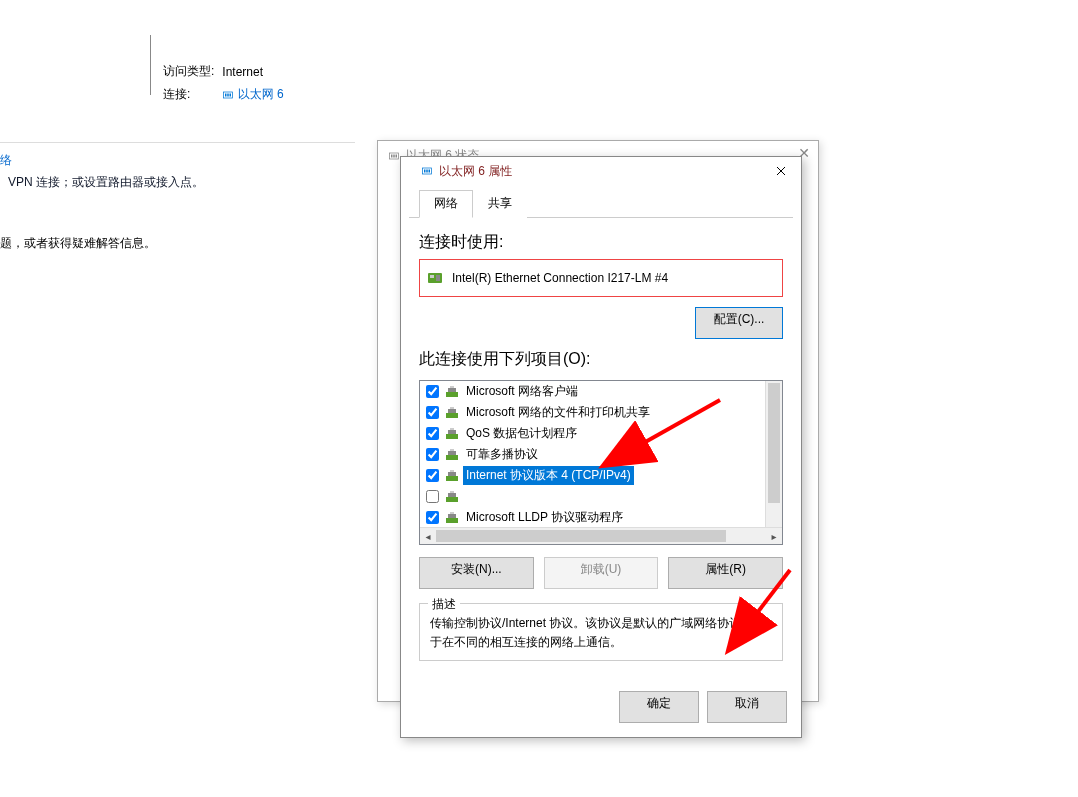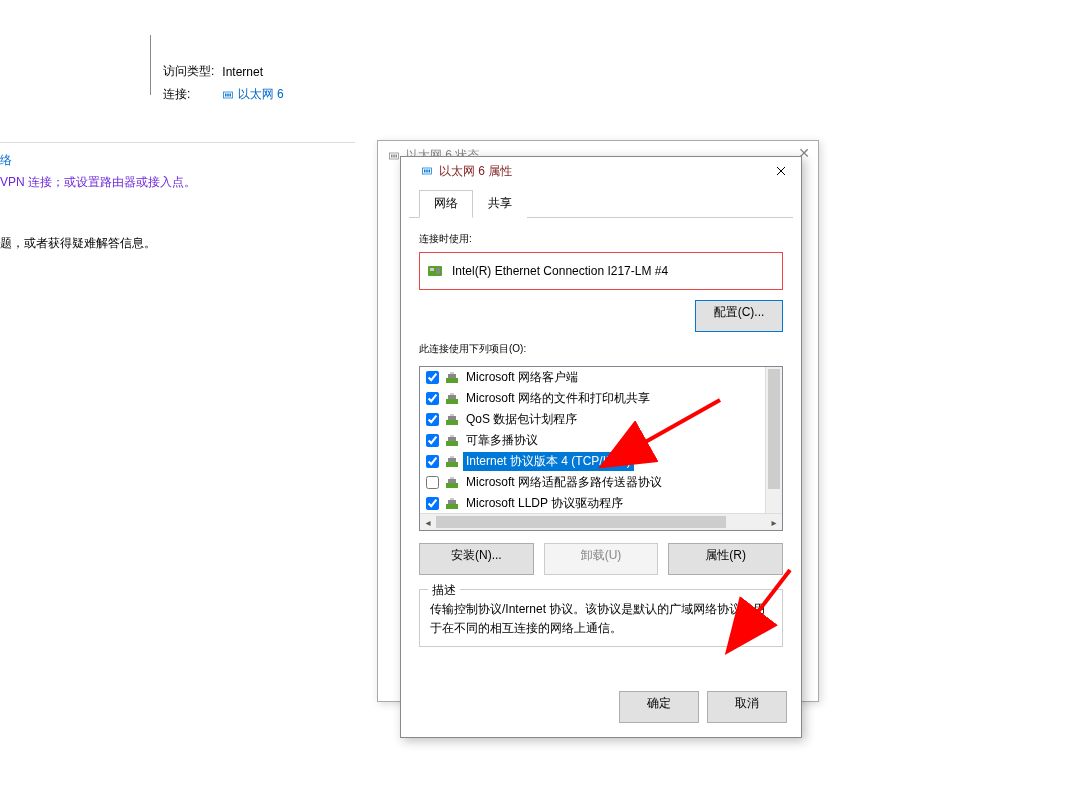--- a/index.html
+++ b/index.html
@@ -44,21 +44,21 @@
     height: 1px;
     background: #ddd;
   }
   .bg-heading {
     position: absolute;
     left: 0;
     top: 117px;
     color: #0066cc;
     font-size: 12px;
   }
-  .bg-text1 { position: absolute; left: 0; top: 139px; font-size: 12px; color:#6d28d9; }
+  .bg-text1 { position: absolute; left: 0; top: 139px; font-size: 12px; color:#0f172a;padding-left:8px; }
   .bg-text2 { position: absolute; left: 0; top: 200px; font-size: 12px; color:#000; }
 
   
   .dialog-behind {
     position: absolute;
     left: 377px;
     top: 140px;
     width: 440px;
     height: 560px;
     background: #fff;
@@ -137,21 +137,21 @@
     border-bottom: 1px solid #fff;
   }
 
   .content {
     padding: 14px 18px 10px 18px;
     flex: 1;
     display:flex;
     flex-direction:column;
   }
 
-  .label-row { font-size:10px; margin-bottom:6px; }
+  .label-row { font-size:16px; margin-bottom:6px; }
 
   .adapter-box {
     border: 1px solid #ef4444;
     padding: 6px 8px;
     display: flex;
     align-items: center;
     gap: 8px;
     height: 24px;
     font-size:12px;
   }
@@ -423,21 +423,20 @@
           </div>
           <div class="list-item">
             <input type="checkbox" style="">
             <span class="proto-icon">
               <svg width="14" height="14" viewBox="0 0 14 14">
                 <rect x="1" y="7" width="12" height="5" fill="#5aa02c"></rect>
                 <rect x="3" y="3" width="8" height="4" fill="#888"></rect>
                 <rect x="5" y="1" width="4" height="2" fill="#ccc"></rect>
               </svg>
             </span>
-            <span class="item-label">Microsoft 网络适配器多路传送器协议</span>
           </div>
           <div class="list-item">
             <input type="checkbox" checked="" style="">
             <span class="proto-icon">
               <svg width="14" height="14" viewBox="0 0 14 14">
                 <rect x="1" y="7" width="12" height="5" fill="#5aa02c"></rect>
                 <rect x="3" y="3" width="8" height="4" fill="#888"></rect>
                 <rect x="5" y="1" width="4" height="2" fill="#ccc"></rect>
               </svg>
             </span>

